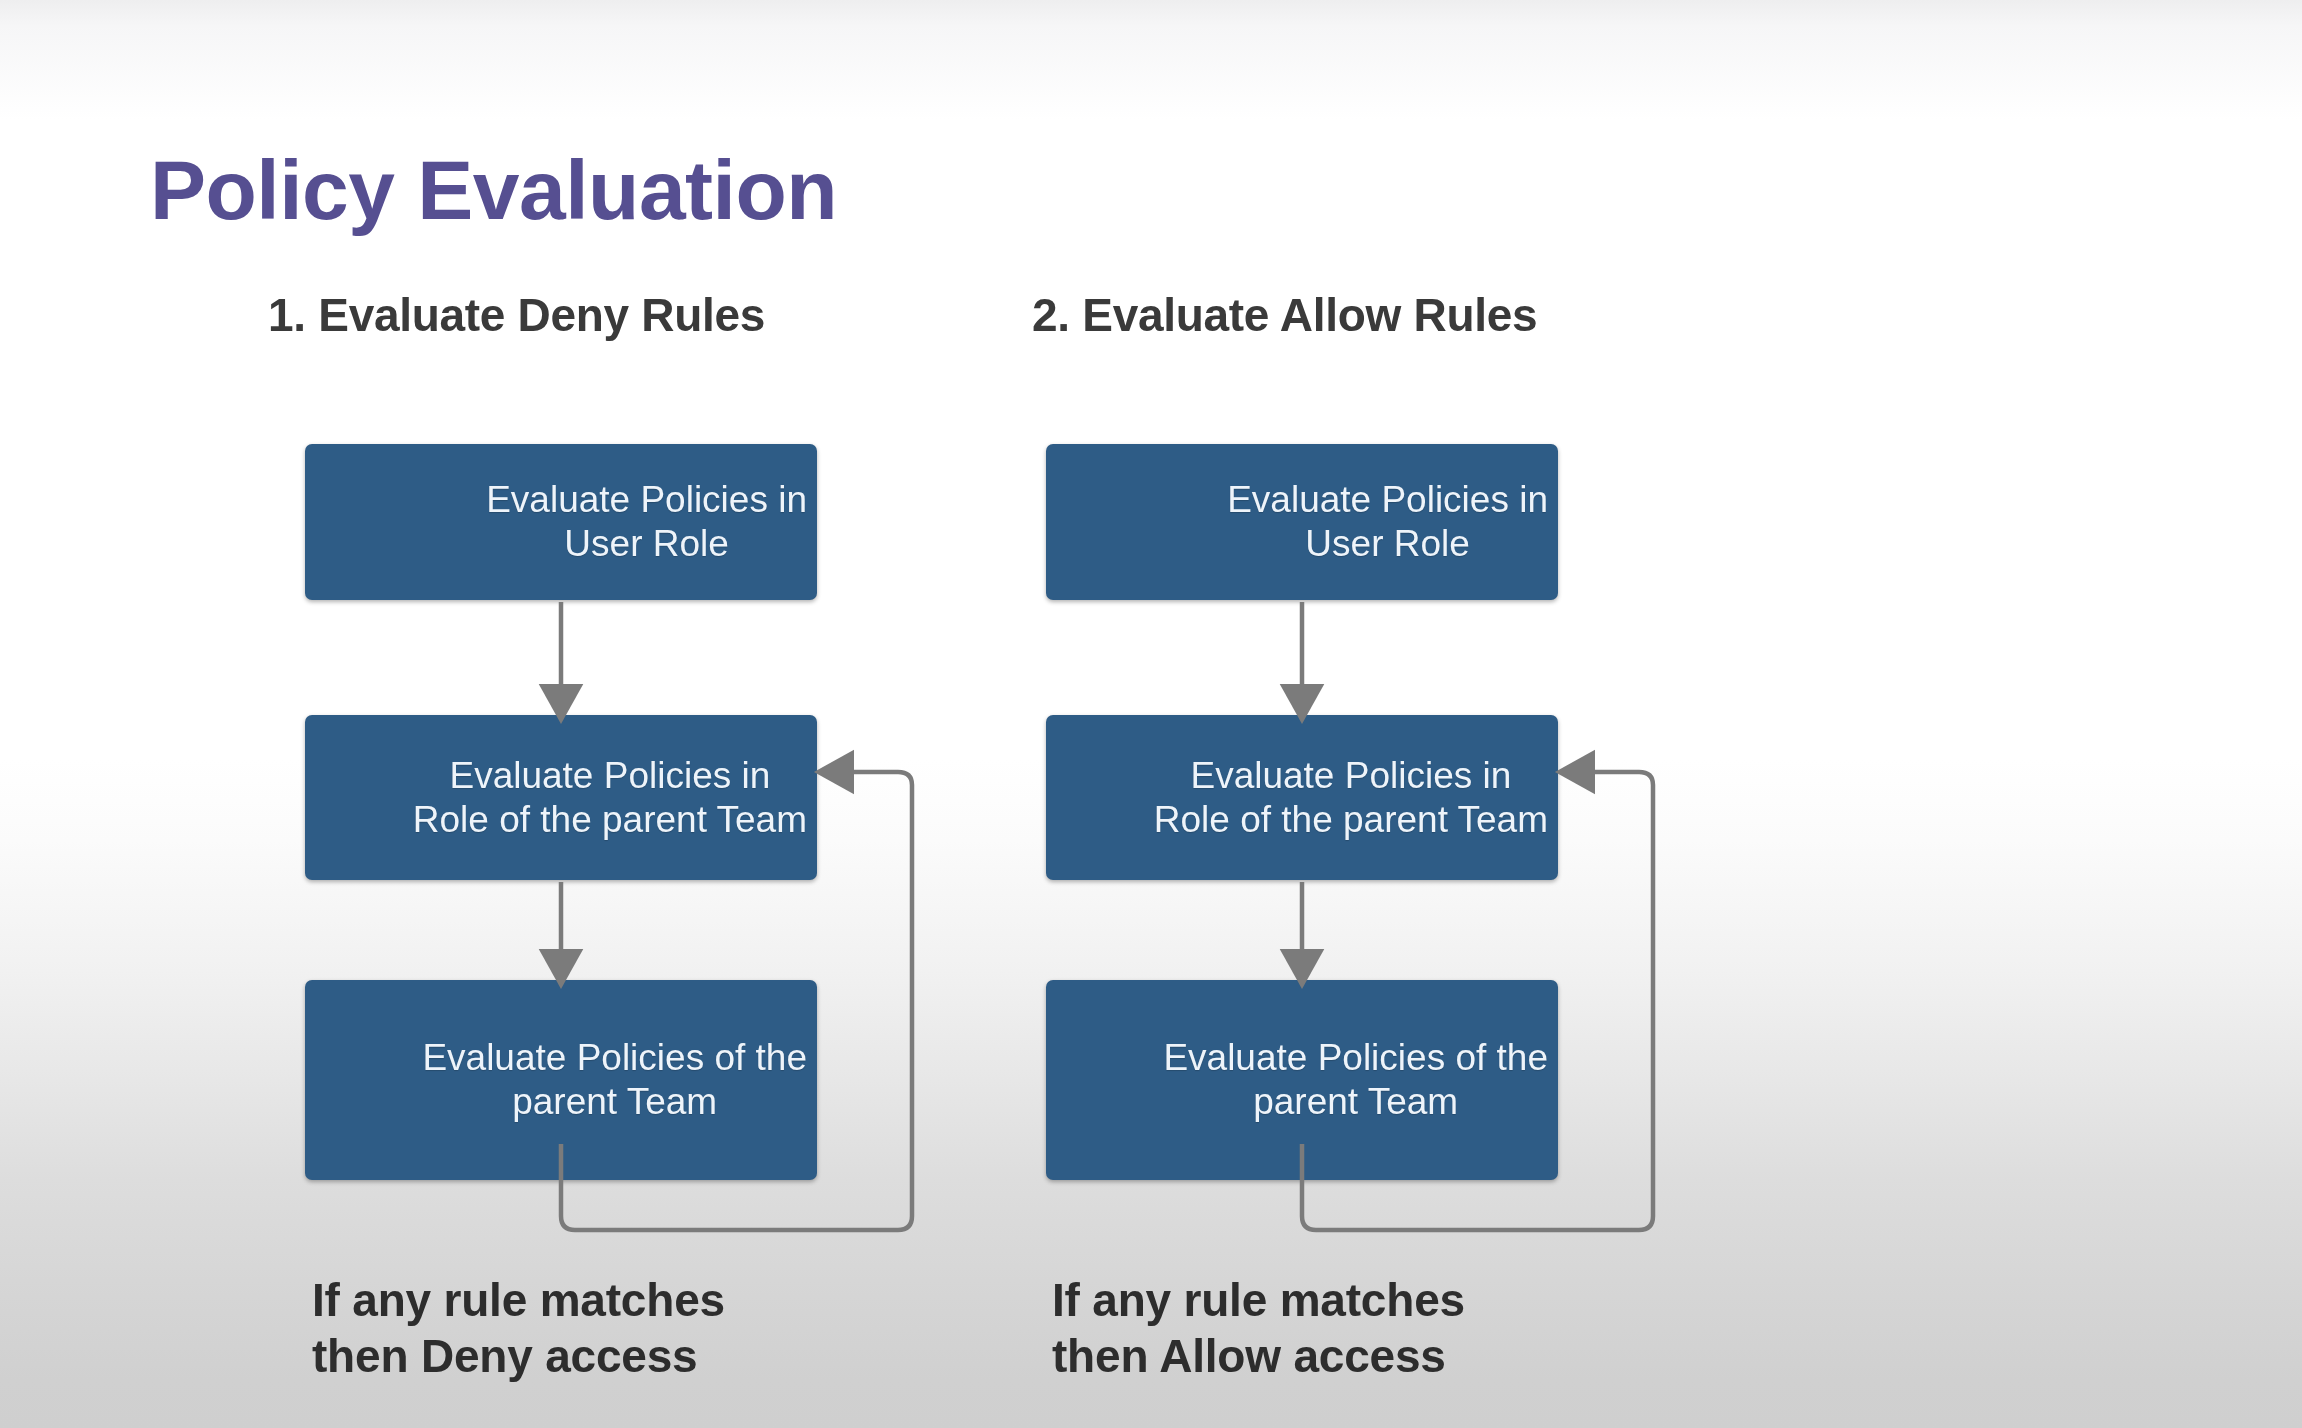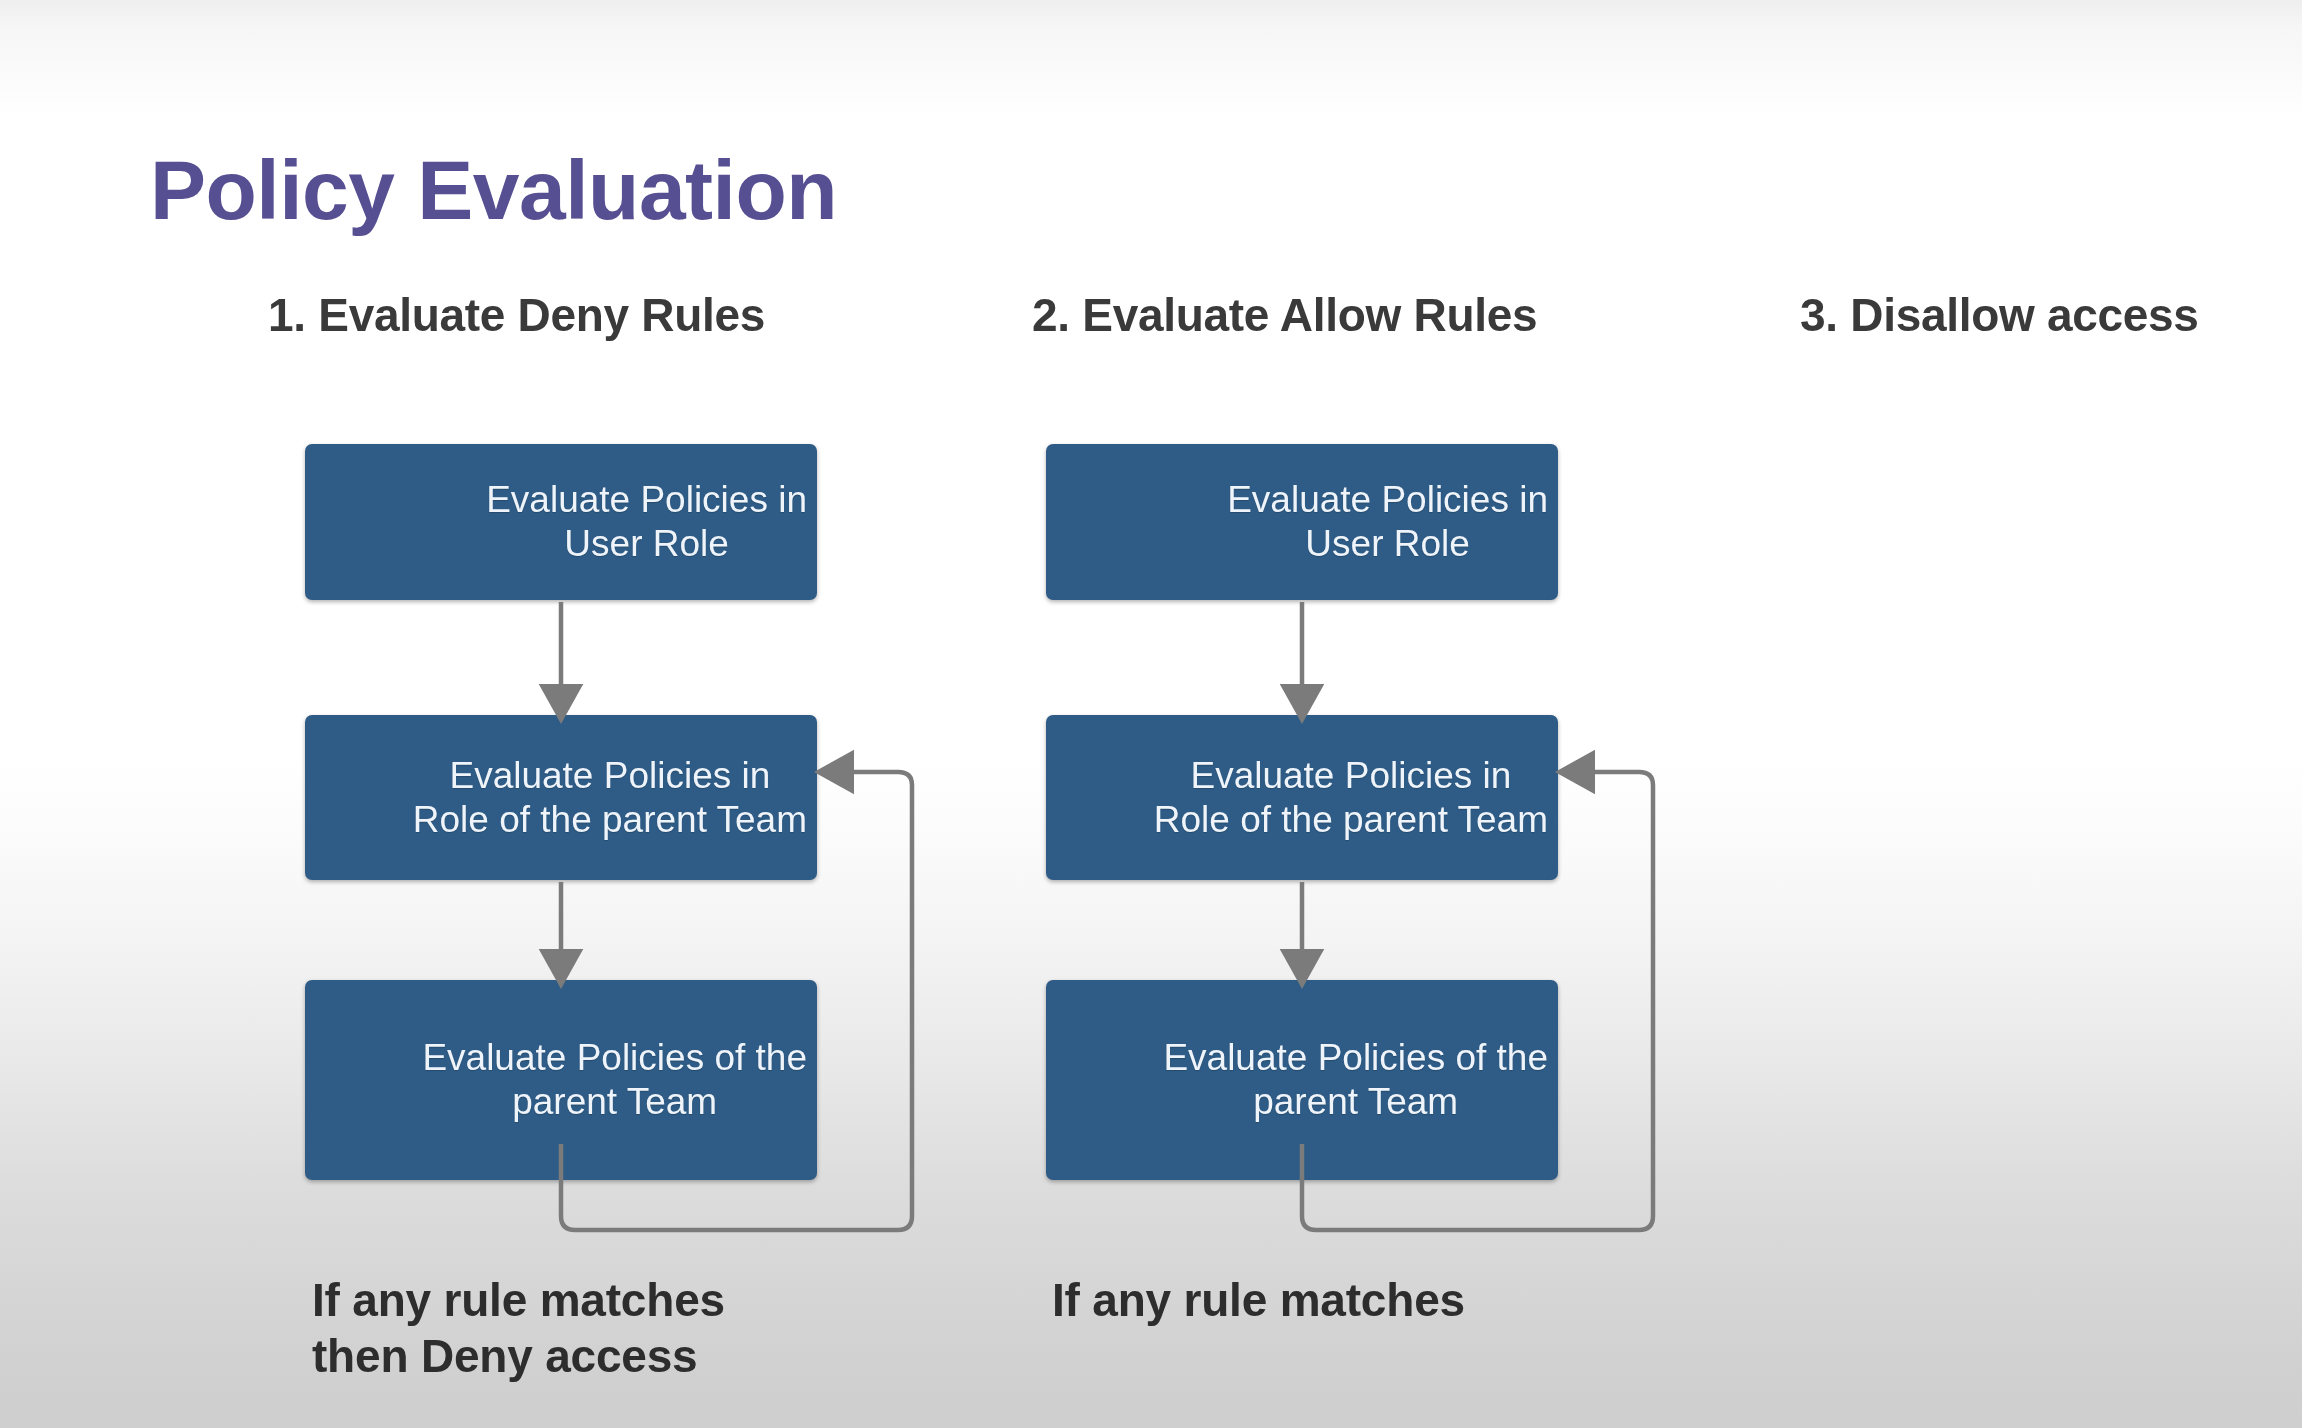--- a/index.html
+++ b/index.html
@@ -116,21 +116,20 @@
 </style>
 </head>
 <body>
 
 <div id="slide">
 
   <div id="title">Policy Evaluation</div>
 
   <div class="col-header" id="header-1">1. Evaluate Deny Rules</div>
   <div class="col-header" id="header-2">2. Evaluate Allow Rules</div>
-  <div class="col-header" id="header-3">3. Disallow access</div>
 
   <div class="flow-box c1 row-1">
     <span>
       <span class="bx-line">Evaluate Policies in</span>
       <span class="bx-line">User Role</span>
     </span>
   </div>
   <div class="flow-box c1 row-2">
     <span>
       <span class="bx-line">Evaluate Policies in</span>
@@ -185,15 +184,16 @@
 
     <path d="M 1302 1144 L 1302 1216 Q 1302 1230 1316 1230 L 1639 1230 Q 1653 1230 1653 1216 L 1653 785 Q 1653 772 1639 772 L 1581 772" fill="none" stroke="#7b7b7b" stroke-width="4.5" marker-end="url(#arrow-left)"></path>
   </svg>
 
   <div class="caption" id="caption-1">
     <span class="cap-line">If any rule matches</span>
     <span class="cap-line">then Deny access</span>
   </div>
   <div class="caption" id="caption-2">
     <span class="cap-line">If any rule matches</span>
+    <span class="cap-line">then Allow access</span>
   </div>
 
 </div>
 
 </body></html>

